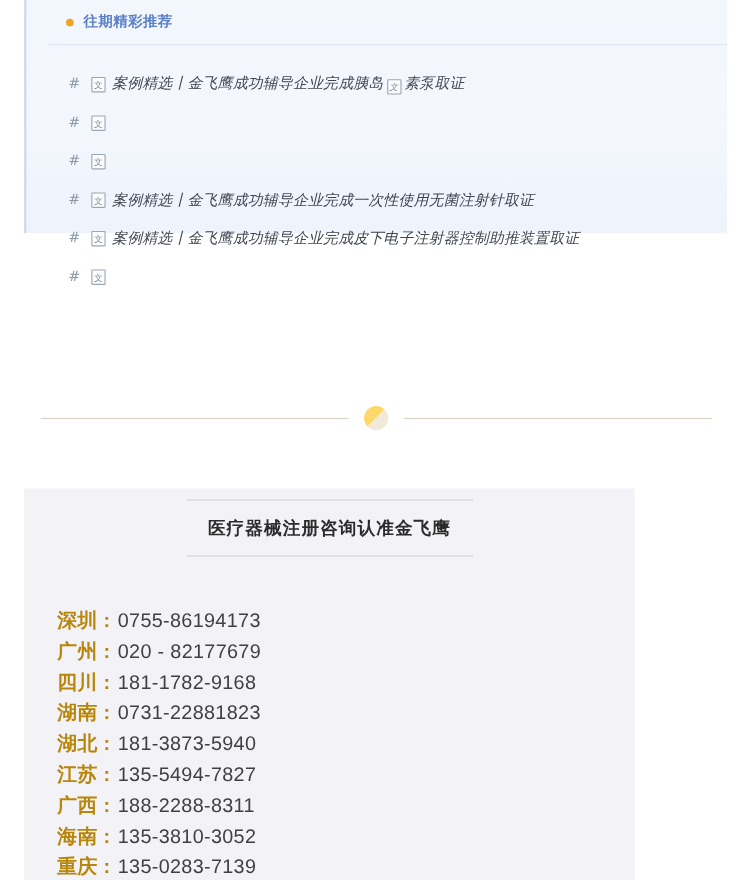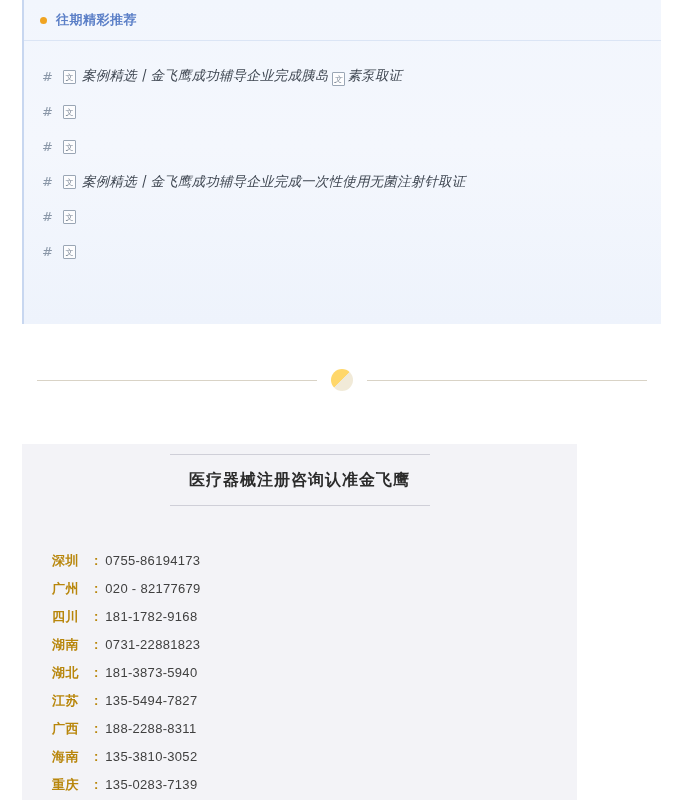--- a/index.html
+++ b/index.html
@@ -15,24 +15,25 @@
     position: relative;
     overflow: hidden;
   }
 
   
   .rec-panel {
     position: absolute;
     left: 22px;
     top: 0;
     width: 639px;
-    height: 324px;
+    height: 212px;
     background: linear-gradient(180deg, #f2f6fd 0%, #f4f7fd 45%, #eef3fc 100%);
     border-left: 2px solid #c8d7f0;
     box-sizing: border-box;
+    padding-left: 20px;
   }
   .rec-header {
     position: relative;
     height: 40px;
     display: flex;
     align-items: center;
     padding-left: 16px;
     border-bottom: 1px solid #dbe5f5;
   }
   .rec-bullet {
@@ -162,21 +163,21 @@
 
   .contact-list {
     margin: 0;
     padding: 46px 0 0 30px;
     list-style: none;
   }
   .contact-item {
     display: flex;
     align-items: baseline;
     height: 28px;
-    font-size: 13px;
+    font-size: 18px;
   }
   .contact-region {
     color: #b8860b;
     font-weight: bold;
     min-width: 42px;
     letter-spacing: 0.5px;
   }
   .contact-colon {
     color: #b8860b;
     font-weight: bold;
@@ -213,20 +214,21 @@
       <span class="doc-glyph">文</span>
     </li>
     <li class="rec-item">
       <span class="hash-mark">#</span>
       <span class="doc-glyph">文</span>
       <span class="rec-item-text">案例精选丨金飞鹰成功辅导企业完成一次性使用无菌注射针取证</span>
     </li>
     <li class="rec-item">
       <span class="hash-mark">#</span>
       <span class="doc-glyph">文</span>
+      <span class="rec-item-text">案例精选丨金飞鹰成功辅导企业完成皮下电子注射器控制助推装置取证</span>
     </li>
     <li class="rec-item">
       <span class="hash-mark">#</span>
       <span class="doc-glyph">文</span>
     </li>
   </ul>
 </section>
 
 <div class="divider-wrap">
   <div class="div-line left"></div>

